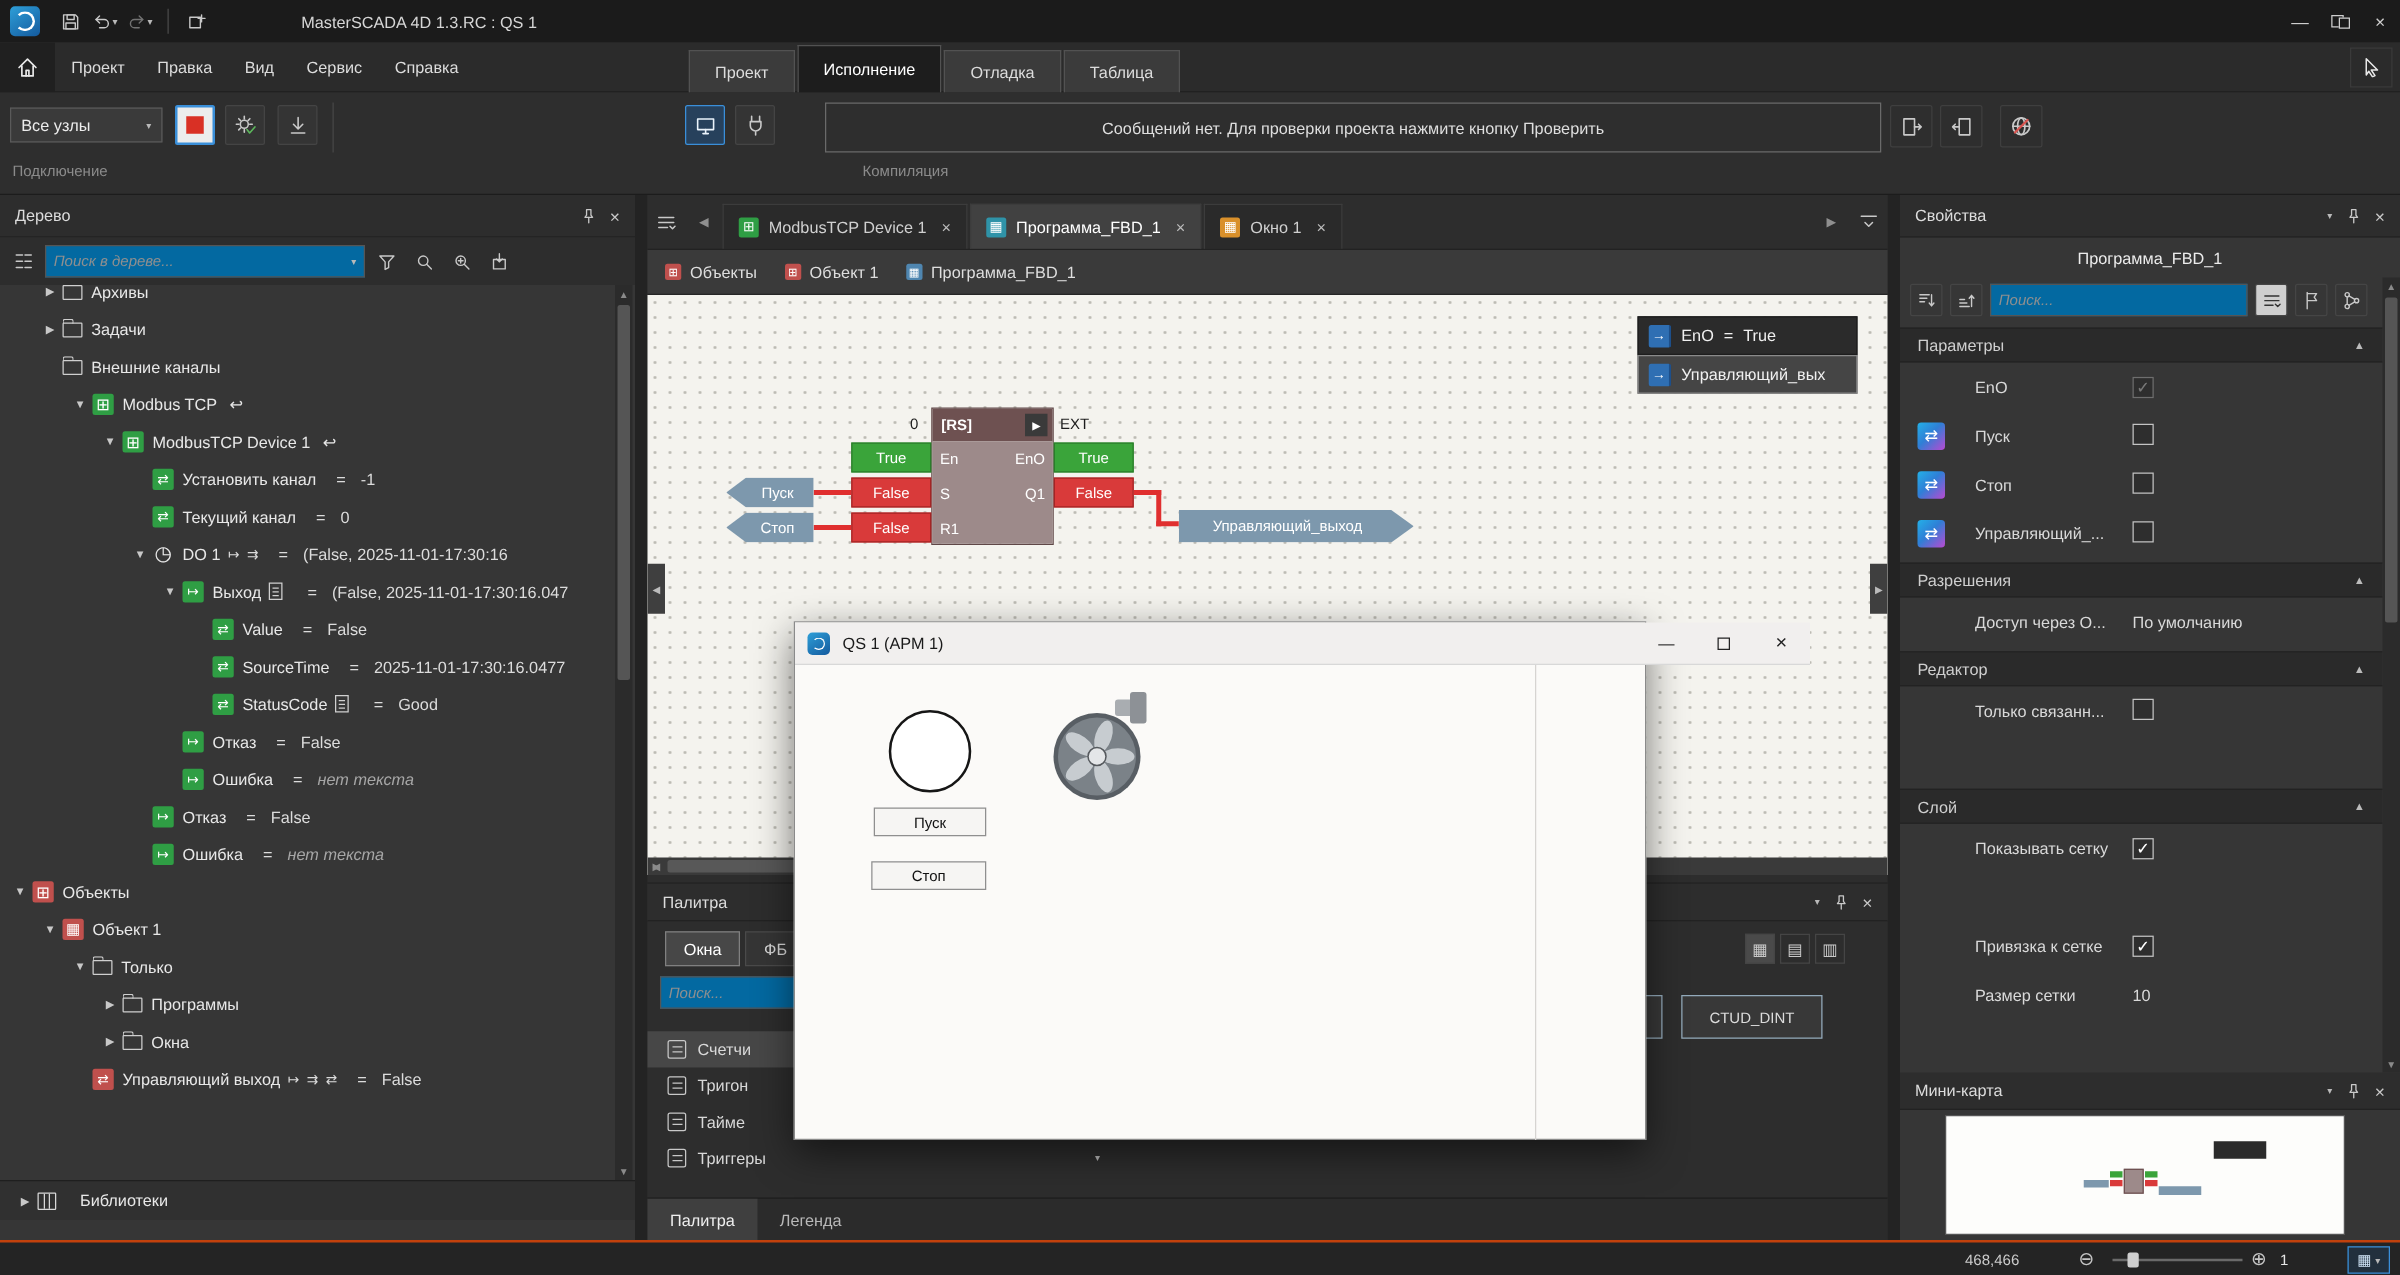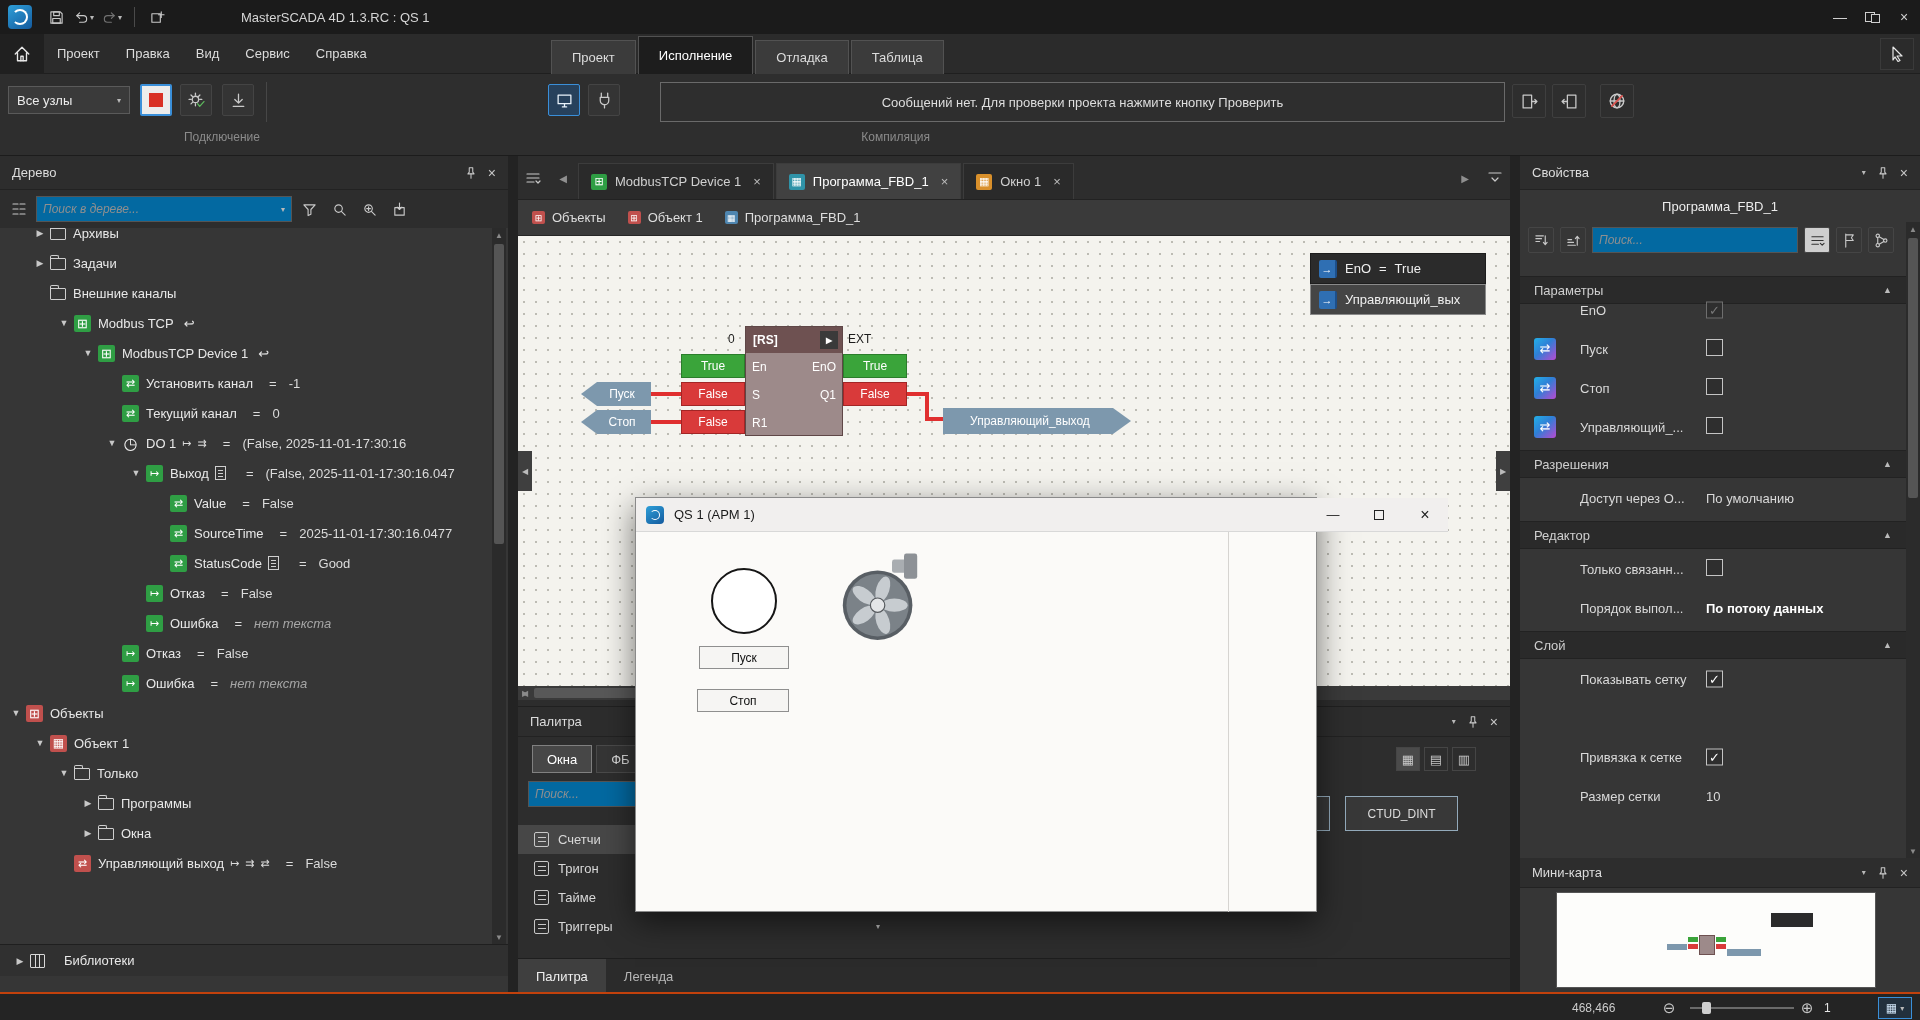--- a/index.html
+++ b/index.html
@@ -27,21 +27,21 @@
 #helpbtn{position:absolute;right:6px;top:4px;width:34px;height:32px;display:flex;align-items:center;justify-content:center;border:1px solid #3a3a3a}
 
 #toolbar{position:absolute;left:0;top:74px;width:1920px;height:82px;background:#2e2e2e;border-bottom:1px solid #1c1c1c}
 .combo{position:absolute;left:8px;top:12px;width:122px;height:28px;background:#3a3a3a;border:1px solid #5a5a5a;display:flex;align-items:center;padding:0 8px;color:#ececec}
 .combo .chev{margin-left:auto}
 .toolbtn{position:absolute;top:10px;width:32px;height:32px;display:flex;align-items:center;justify-content:center;background:#343434;border:1px solid #444;border-radius:2px}
 .toolbtn.sel{background:#27415c;border:1px solid #3a8fd9}
 .stopbtn{background:#ececec;border:2px solid #3a8fd9}
 .stopsq{width:14px;height:14px;background:#d93025}
 .gsep{position:absolute;top:8px;width:1px;height:40px;background:#474747}
-.grouplbl{position:absolute;top:56px;height:20px;color:#8b8b8b;font-size:12px;text-align:right}
+.grouplbl{position:absolute;top:56px;height:20px;color:#8b8b8b;font-size:12px;text-align:left}
 #msgbar{position:absolute;left:660px;top:8px;width:845px;height:40px;border:1px solid #6a6a6a;display:flex;align-items:center;justify-content:center;color:#dedede}
 .statico{position:absolute;top:10px;width:34px;height:34px;display:flex;align-items:center;justify-content:center;border:1px solid #3f3f3f;border-radius:2px}
 
 .panelhdr{height:34px;background:#2d2d2d;display:flex;align-items:center;padding:0 12px;border-bottom:1px solid #222;color:#dcdcdc}
 .hdricons{margin-left:auto;display:flex;align-items:center;gap:10px}
 .xico{color:#c9c9c9;font-size:14px}
 .xico::before{content:"×"}
 .splitv{position:absolute;top:156px;height:836px;width:10px;background:#232323}
 
 #treepanel{position:absolute;left:0;top:156px;width:508px;height:836px;background:#363636}
@@ -842,21 +842,21 @@
             <use href="#s-flag"></use>
           </svg>
         </div>
       <div class="pt-btn">
           <svg class="ic" width="15" height="15">
             <use href="#s-branch"></use>
           </svg>
         </div>
     </div>
 
-    <div class="psec" style="top:120px">
+    <div class="psec" style="top:106px">
         <span>Параметры</span>
         <span class="caret"></span>
       </div>
     <div class="prow" style="top:134px">
         <span class="plabel">EnO</span>
         <span class="pctrl"><span class="cb dis"></span></span>
       </div>
     <div class="prow" style="top:173px">
         <span class="pico"></span>
         <span class="plabel">Пуск</span>
@@ -882,24 +882,20 @@
         <span class="pctrl">По умолчанию</span>
       </div>
 
     <div class="psec" style="top:365px">
         <span>Редактор</span>
         <span class="caret"></span>
       </div>
     <div class="prow" style="top:393px">
         <span class="plabel">Только связанн...</span>
         <span class="pctrl"><span class="cb"></span></span>
-      </div>
-    <div class="prow" style="top:432px">
-        <span class="plabel">Порядок выпол...</span>
-        <span class="pctrl" style="font-weight:bold;color:#fff">По потоку данных</span>
       </div>
 
     <div class="psec" style="top:475px">
         <span>Слой</span>
         <span class="caret"></span>
       </div>
     <div class="prow" style="top:503px">
         <span class="plabel">Показывать сетку</span>
         <span class="pctrl"><span class="cb checked"></span></span>
       </div>

